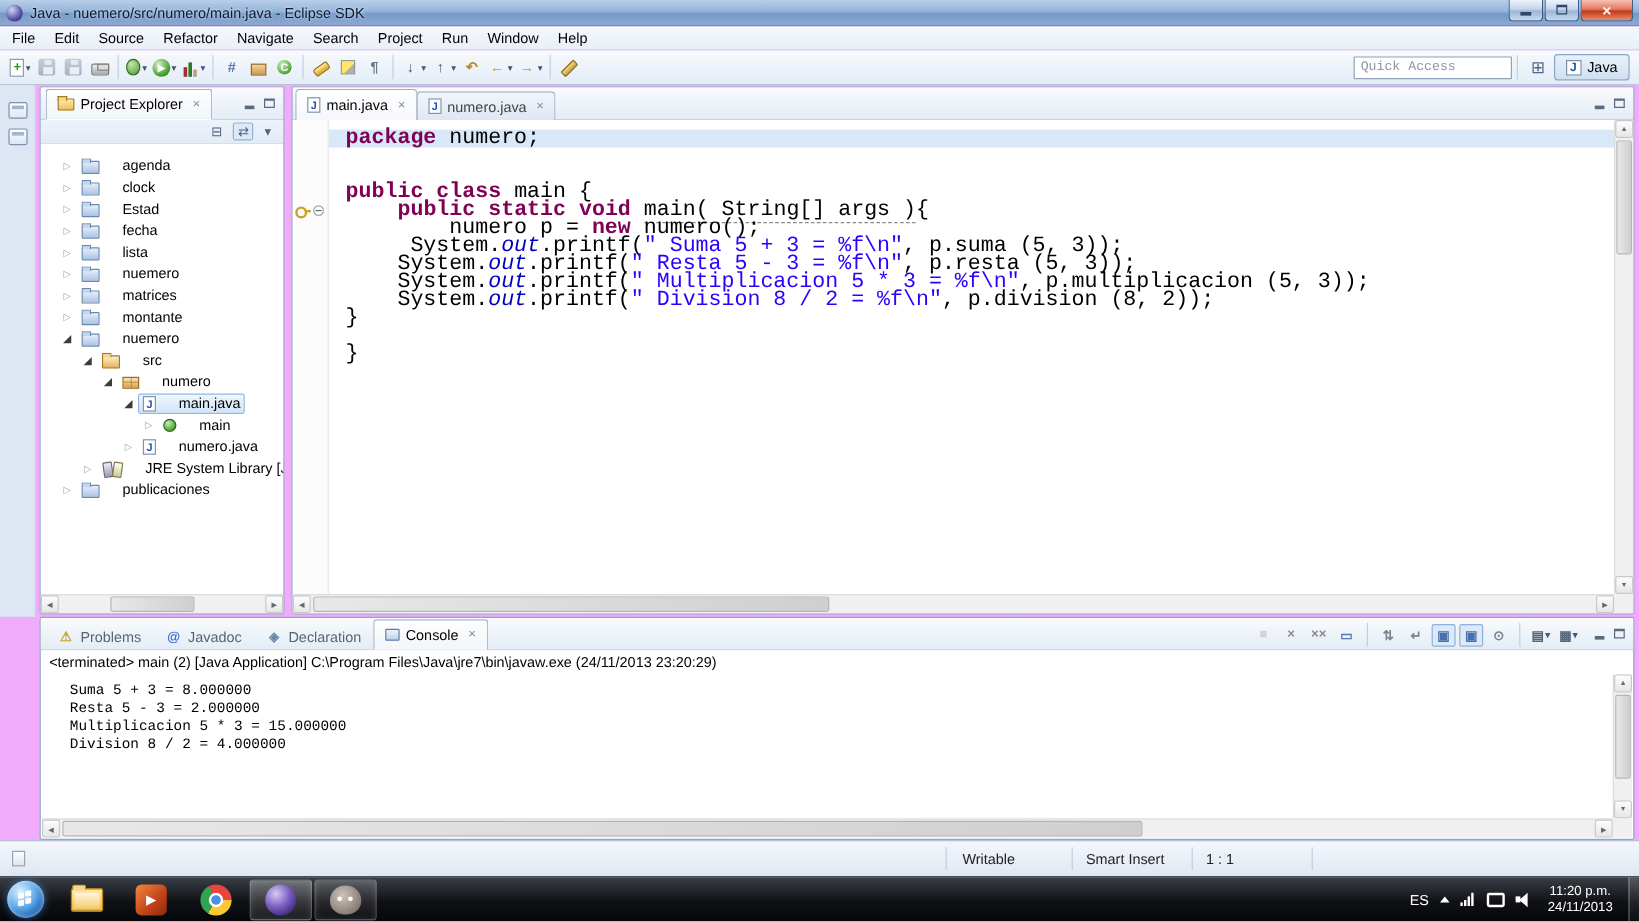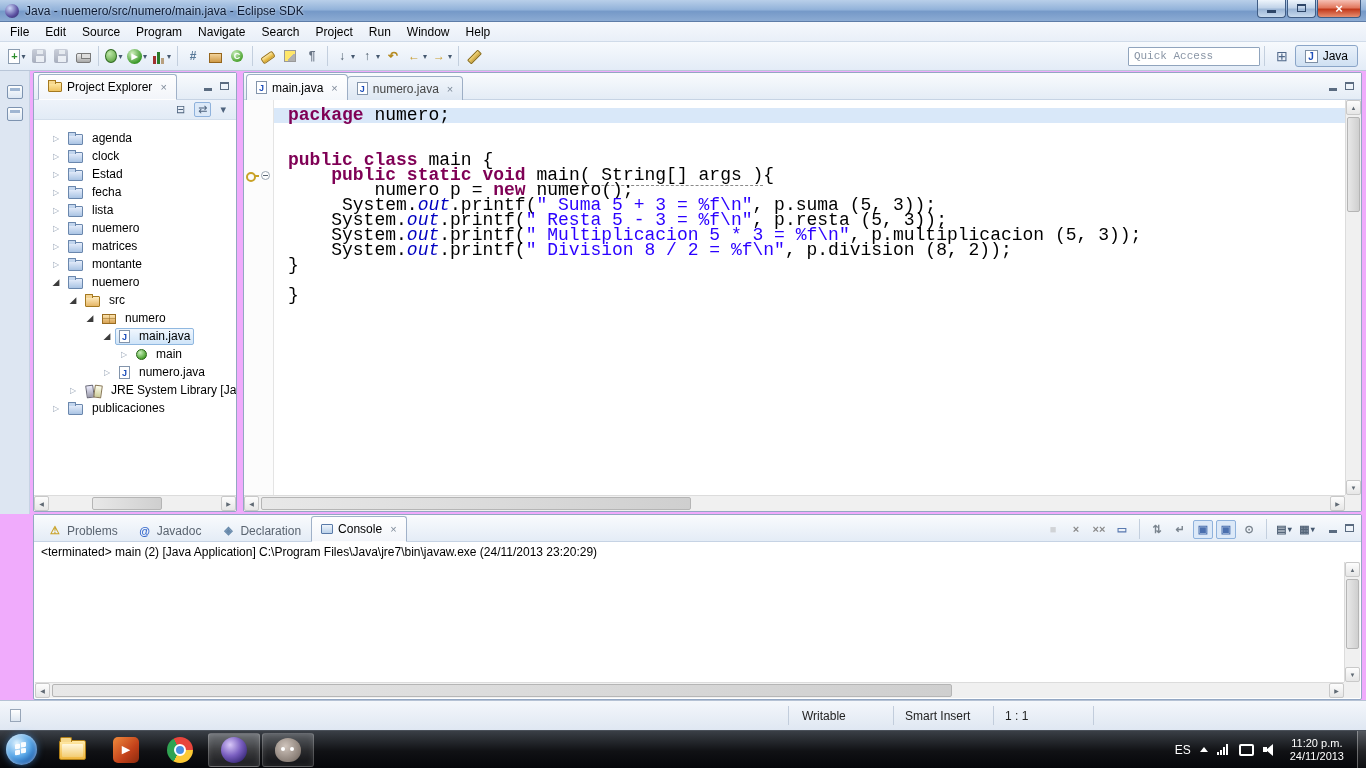--- a/index.html
+++ b/index.html
@@ -98,21 +98,21 @@
   .view-toolbar { height:20px; background:linear-gradient(#eef3fa,#e2ebf6); display:flex; align-items:center;
     justify-content:flex-end; gap:5px; padding-right:6px; border-bottom:1px solid #d4dfec; }
   .vt-ico { font-size:11px; color:#4e637e; padding:0 3px; border:1px solid transparent; }
   .vt-ico.pressed { background:#dce9f8; border:1px solid #8fb2dc; border-radius:2px; }
   .tree { position:absolute; left:0; top:48px; right:0; bottom:17px; background:#fff; overflow:hidden; padding-top:8px; }
   .trow { height:18px; display:flex; align-items:center; white-space:nowrap; }
   .tw { width:16px; flex:none; text-align:center; font-size:8px; color:#9aa7b8; }
   .tw.exp { color:#3c3c3c; font-size:9px; }
   .tsel { display:flex; align-items:center; padding:0 3px; border:1px solid transparent; border-radius:2px; height:17px; }
   .trow.selected .tsel { background:linear-gradient(#f1f7fe,#cfe4f8); border-color:#90b8e0; }
-  .tlabel { padding-left:9px; }
+  .tlabel { padding-left:19px; }
   .ti { flex:none; position:relative; display:inline-block; }
   .ti-project,.ti-src { width:15px; height:11px; background:linear-gradient(#e7eefb,#aac4e4); border:1px solid #6a87ad; border-radius:1px; margin-top:2px; }
   .ti-project::before,.ti-src::before { content:""; position:absolute; top:-3px; left:-1px; width:6px; height:3px;
     background:#c3d6ee; border:1px solid #6a87ad; border-bottom:none; border-radius:1px 1px 0 0; }
   .ti-src { background:linear-gradient(#ffedc2,#e5b666); border-color:#a5791f; }
   .ti-src::before { background:#f3d393; border-color:#a5791f; }
   .ti-package { width:14px; height:10px; background:linear-gradient(#fbe3ae,#d8a355); border:1px solid #9a6d22; margin-top:2px; }
   .ti-package::before { content:""; position:absolute; left:0; top:3px; width:100%; height:1px; background:#9a6d22; opacity:.5; }
   .ti-package::after { content:""; position:absolute; left:6px; top:0; width:1px; height:100%; background:#9a6d22; opacity:.5; }
   .ti-jfile { width:11px; height:13px; background:#fff; border:1px solid #8294ab; text-align:center; }
@@ -241,21 +241,21 @@
           <span class="wb-max"></span>
         </span>
       <span class="win-btn close">×</span>
     </div>
   </div>
 
   <div class="menubar">
       <span class="menu-item">File</span>
       <span class="menu-item">Edit</span>
       <span class="menu-item">Source</span>
-      <span class="menu-item">Program</span>
+      <span class="menu-item">Refactor</span>
       <span class="menu-item">Navigate</span>
       <span class="menu-item">Search</span>
       <span class="menu-item">Project</span>
       <span class="menu-item">Run</span>
       <span class="menu-item">Window</span>
       <span class="menu-item">Help</span>
     </div>
 
   <div class="toolbar">
     <div class="tb-icons">
@@ -611,20 +611,26 @@
         <span class="mini-btn">
             <span class="mb-min"></span>
           </span>
         <span class="mini-btn">
             <span class="mb-max"></span>
           </span>
       </div>
     </div>
     <div class="console-body">
       <div class="console-header">&lt;terminated&gt; main (2) [Java Application] C:\Program Files\Java\jre7\bin\javaw.exe (24/11/2013 23:20:29)</div>
+      <div class="console-output">
+          <div class="conline"> Suma 5 + 3 = 8.000000</div>
+          <div class="conline"> Resta 5 - 3 = 2.000000</div>
+          <div class="conline"> Multiplicacion 5 * 3 = 15.000000</div>
+          <div class="conline"> Division 8 / 2 = 4.000000</div>
+        </div>
       <div class="sb-v co-vscroll">
         <span class="sb-btn" style="top:0;left:0;">▲</span>
         <span class="sb-thumb" style="top:17px;height:70px;left:1px;right:1px;"></span>
         <span class="sb-btn" style="bottom:0;left:0;">▼</span>
       </div>
       <div class="sb-h co-hscroll">
         <span class="sb-btn" style="left:0;top:0;">◀</span>
         <span class="sb-thumb" style="left:17px;width:900px;"></span>
         <span class="sb-btn" style="right:0;top:0;">▶</span>
       </div>

